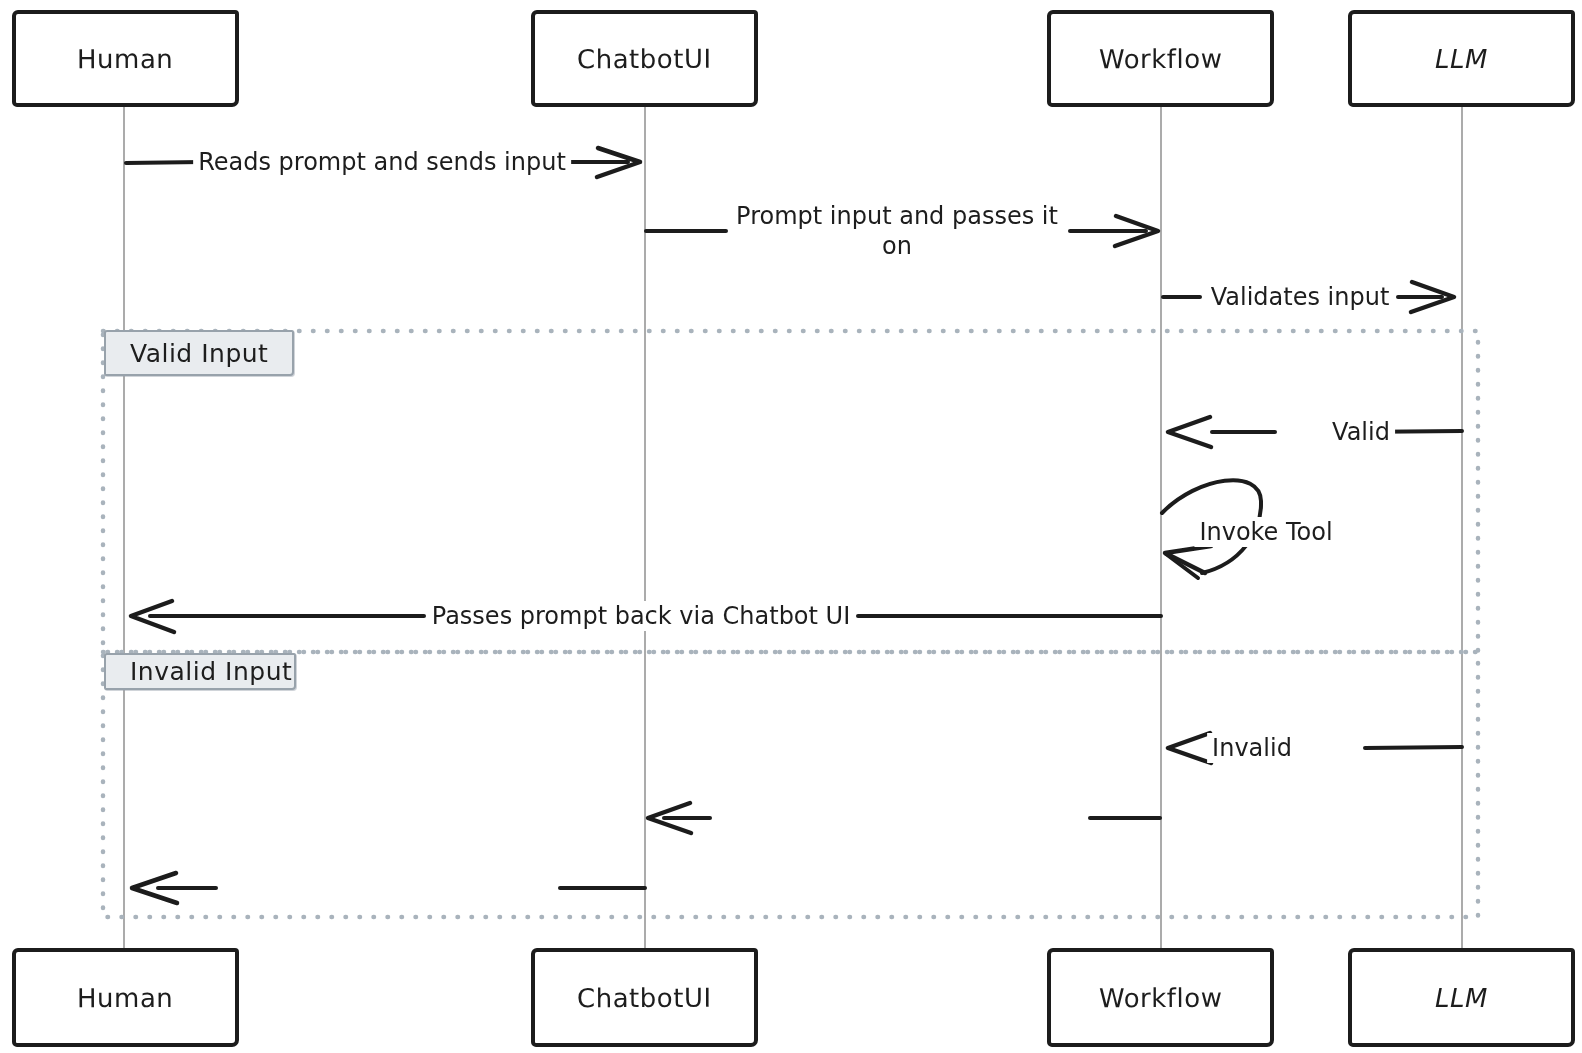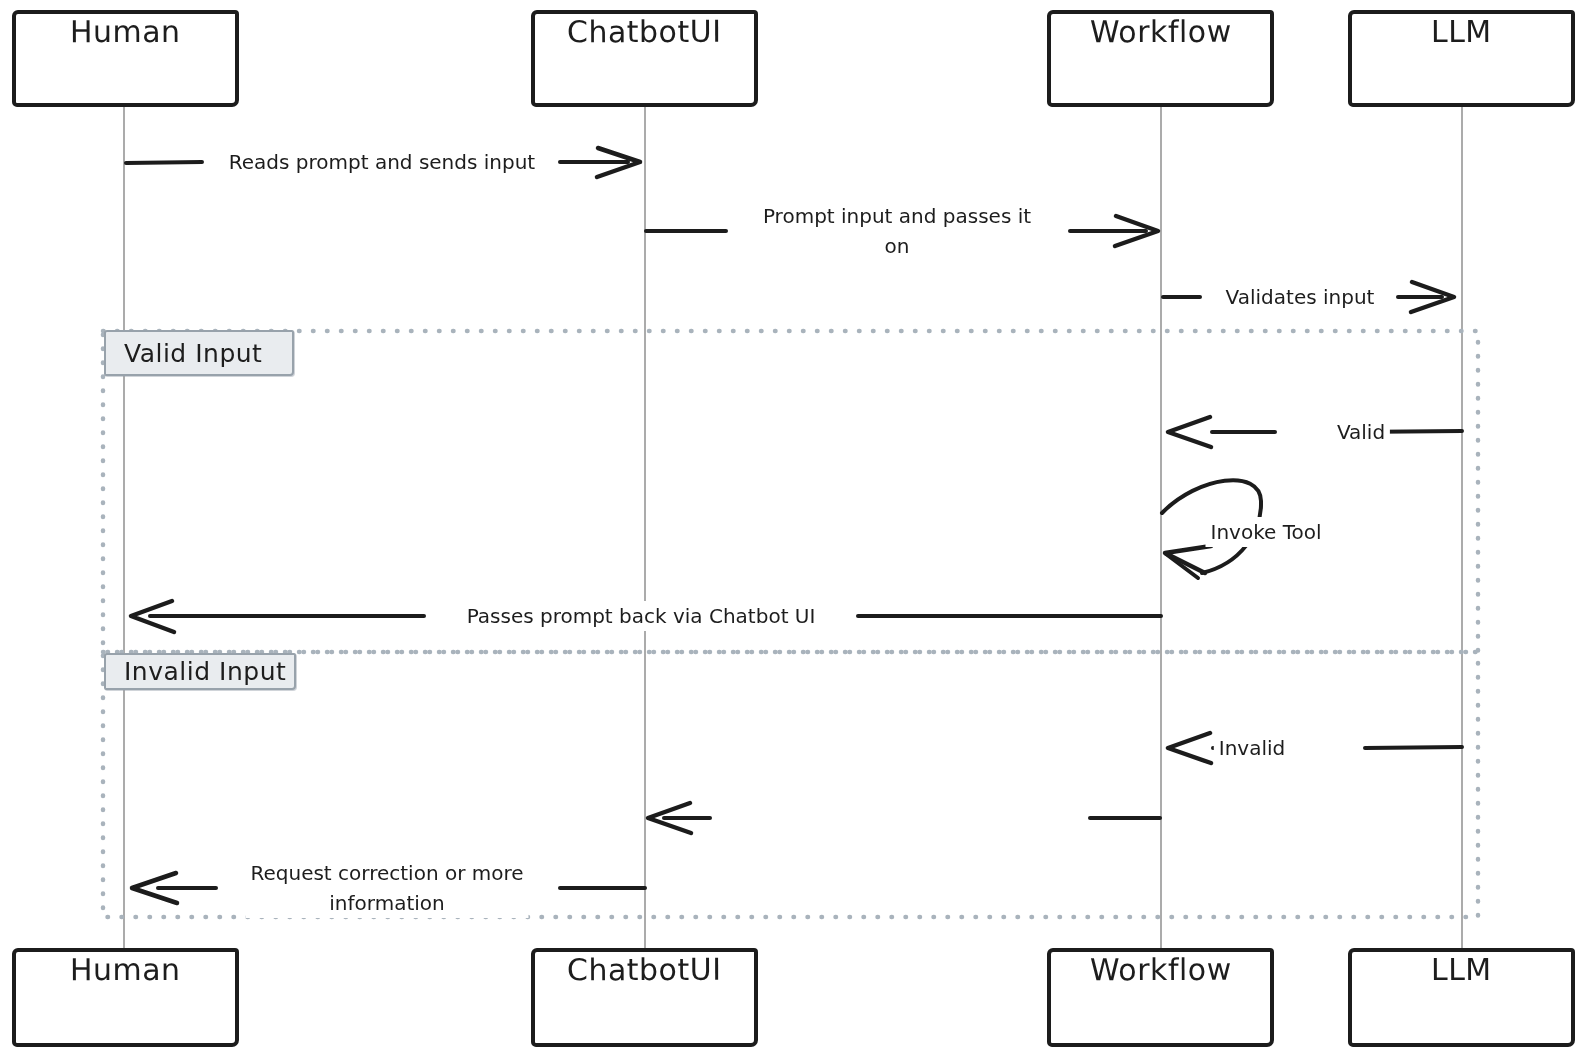--- a/index.html
+++ b/index.html
@@ -15,43 +15,43 @@
   html,body{background:var(--background);}
   body{font-family:"DejaVu Sans","Liberation Sans",sans-serif;color:var(--text);}
   .stage{position:relative;width:1582px;height:1053px;background:var(--background);overflow:hidden;}
   .layer{position:absolute;left:0;top:0;}
   
   .actor{
     position:absolute;width:227px;height:97px;
     background:var(--background);
     border:4px solid var(--stroke);
     border-radius:6px 4px 7px 5px;
-    display:flex;justify-content:center;
-    font-size:30px;letter-spacing:.5px;
+    display:flex;align-items:center;justify-content:center;
+    font-size:26px;letter-spacing:.5px;
   }
   .actor.bottom{height:99px;}
   .actor .nm{transform:rotate(-.2deg);}
-  .actor.slant .nm{}
+  .actor.slant .nm{font-style:italic;}
   
   .frame-label{
     position:absolute;
     background:var(--frame-label-bg);
     border:2.5px solid var(--frame-label-border);
     border-radius:3px 2px 4px 2px;
     display:flex;align-items:center;
-    padding-left:18px;
+    padding-left:24px;
     font-size:25px;letter-spacing:.5px;
     box-shadow:1px 1px 0 rgba(150,160,170,.45);
   }
   
   .msg{
     position:absolute;transform:translateX(-50%);
     background:var(--background);
     padding:0 5px;text-align:center;
-    font-size:20px;line-height:30px;white-space:nowrap;
+    font-size:24px;line-height:30px;white-space:nowrap;
   }
   .msg span{display:block;}
   svg .lifeline{stroke:var(--lifeline);stroke-width:2;}
   svg .mline{stroke:var(--stroke);stroke-width:4;fill:none;stroke-linecap:round;stroke-linejoin:round;}
   svg .mhead{stroke:var(--stroke);stroke-width:4.5;fill:none;stroke-linecap:round;stroke-linejoin:round;}
   svg .framebox{fill:none;stroke:var(--frame-dots);stroke-width:4.5;stroke-linecap:round;stroke-dasharray:.5 13.5;}
 </style>
 </head>
 <body>
 
@@ -170,18 +170,14 @@
   </div>
   <div class="msg" style="left:1266px;top:517px">
     <span>Invoke Tool</span>
   </div>
   <div class="msg" style="left:641px;top:601px">
     <span>Passes prompt back via Chatbot UI</span>
   </div>
   <div class="msg" style="left:1252px;top:733px">
     <span>Invalid</span>
   </div>
-  <div class="msg" style="left:387px;top:858px">
-    <span>Request correction or more</span>
-    <span>information</span>
-  </div>
 
 </div>
 
 </body></html>

